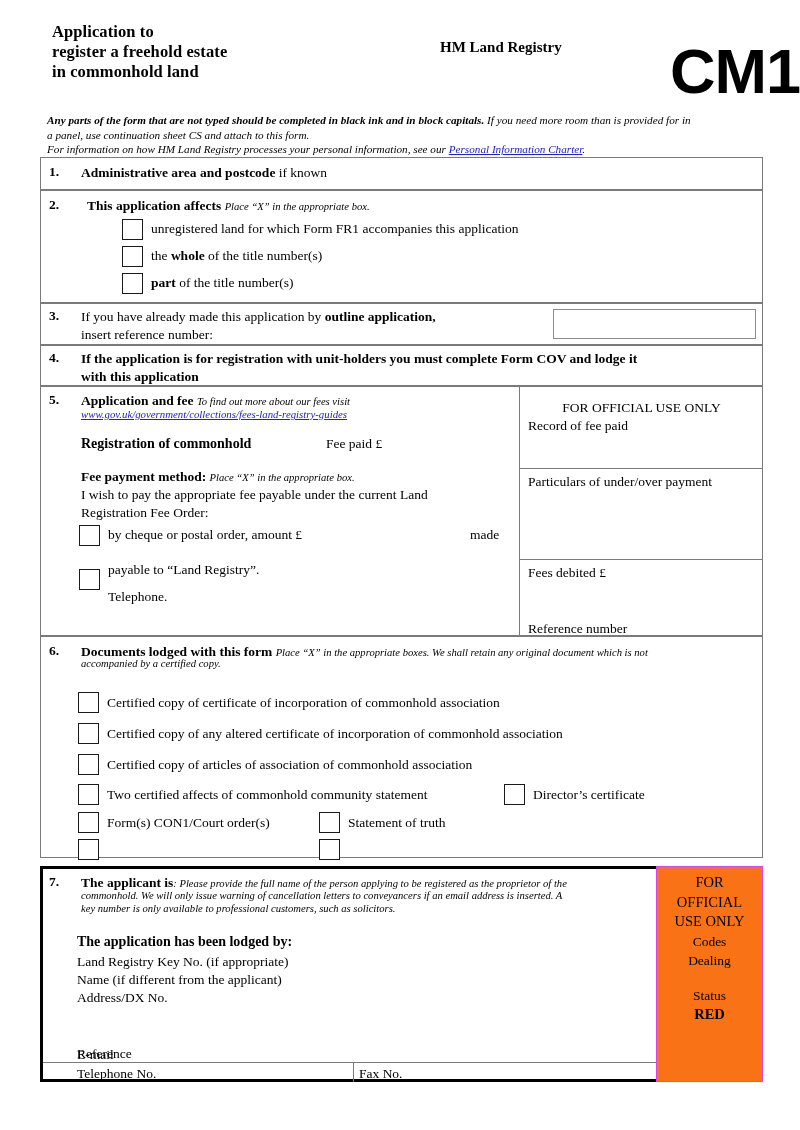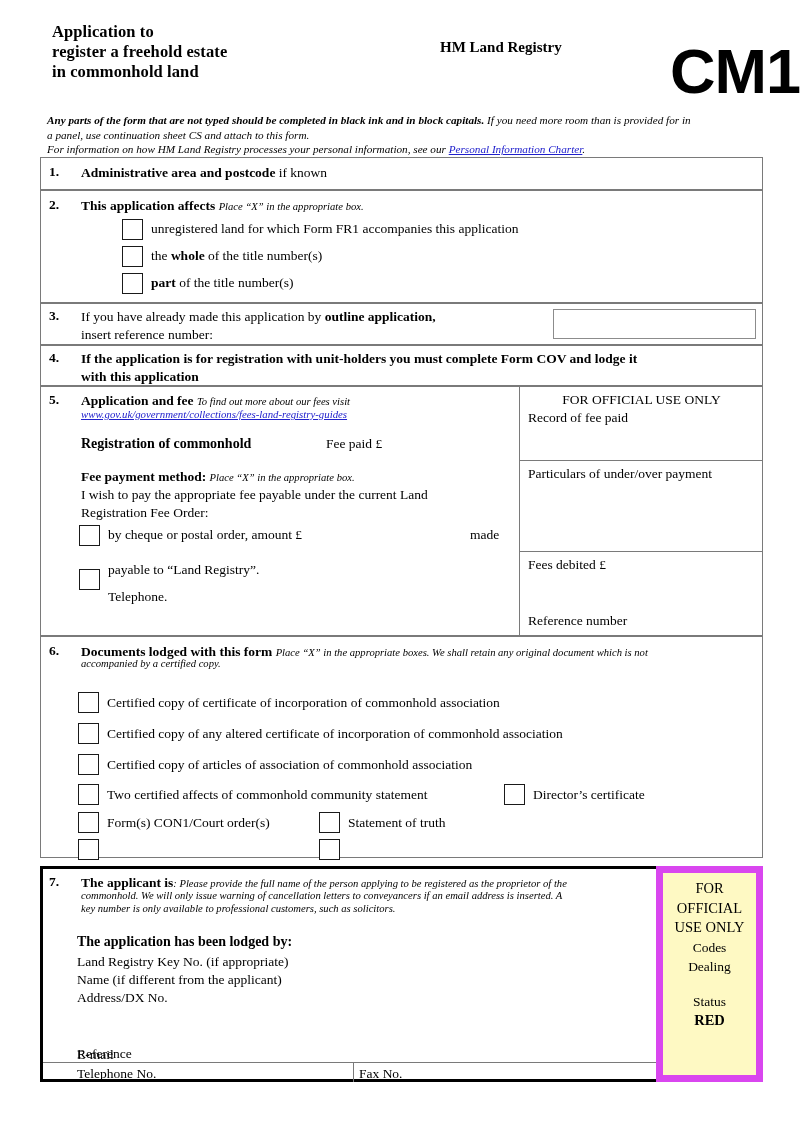--- a/index.html
+++ b/index.html
@@ -143,22 +143,22 @@
     border-top: 1px solid #7a7a7a;
   }
   .vrule {
     position: absolute;
     border-left: 1px solid #7a7a7a;
   }
 
   
   .greybox {
     position: absolute;
-    background: #fef9c3;
-    border: 7px solid #d946ef;
+    background: #f97316;
+    border: 1px solid #d946ef;
     box-sizing: border-box;
     text-align: center;
     font-size: 13.5px;
     line-height: 19px;
   }
   .greybox .big { font-size: 14.5px; line-height: 19.5px; }
   .greybox .bold { font-weight: bold; font-size: 14.5px; }
 </style>
 </head>
 <body>
@@ -187,21 +187,21 @@
 
   <div class="panel" style="left:40px; top:157px; width:723px; height:33px;">
     <div class="num" style="left:8px; top:6px;">1.</div>
     <div class="htxt" style="left:40px; top:6px;">
       <b>Administrative area and postcode</b><span> if known</span>
     </div>
   </div>
 
   <div class="panel" style="left:40px; top:190px; width:723px; height:113px;">
     <div class="num" style="left:8px; top:6px;">2.</div>
-    <div class="htxt" style="left:40px; top:6px;">
+    <div class="htxt" style="left:46px; top:6px;">
       <b>This application affects</b>
       <span class="hint">Place “X” in the appropriate box.</span>
     </div>
 
     <div class="cbox" style="left:81px; top:28px;"></div>
     <div class="cblabel" style="left:110px; top:29px;">unregistered land for which Form FR1 accompanies this application</div>
 
     <div class="cbox" style="left:81px; top:55px;"></div>
     <div class="cblabel" style="left:110px; top:56px;"><span>the </span><b>whole</b><span> of the title number(s)</span></div>
 
@@ -249,21 +249,21 @@
     <div class="body-txt" style="left:40px; top:117px;">Registration Fee Order:</div>
 
     <div class="cbox" style="left:38px; top:138px;"></div>
     <div class="body-txt" style="left:67px; top:139px;">by cheque or postal order, amount £</div>
     <div class="body-txt" style="left:429px; top:139px;">made</div>
     <div class="body-txt" style="left:67px; top:174px;">payable to “Land Registry”.</div>
 
     <div class="cbox" style="left:38px; top:182px;"></div>
     <div class="body-txt" style="left:67px; top:201px;">Telephone.</div>
 
-    <div style="position:absolute; left:479px; top:0px; width:243px; height:308px;">
+    <div style="position:absolute; left:479px; top:8px; width:243px; height:308px;">
       <div class="ou-title" style="top:5px;">FOR OFFICIAL USE ONLY</div>
       <div class="ou-label" style="left:8px; top:23px;">Record of fee paid</div>
       <div class="hrule" style="left:0px; top:73px; width:243px;"></div>
       <div class="ou-label" style="left:8px; top:79px;">Particulars of under/over payment</div>
       <div class="hrule" style="left:0px; top:164px; width:243px;"></div>
       <div class="ou-label" style="left:8px; top:170px;">Fees debited £</div>
       <div class="ou-label" style="left:8px; top:226px;">Reference number</div>
     </div>
   </div>
 

